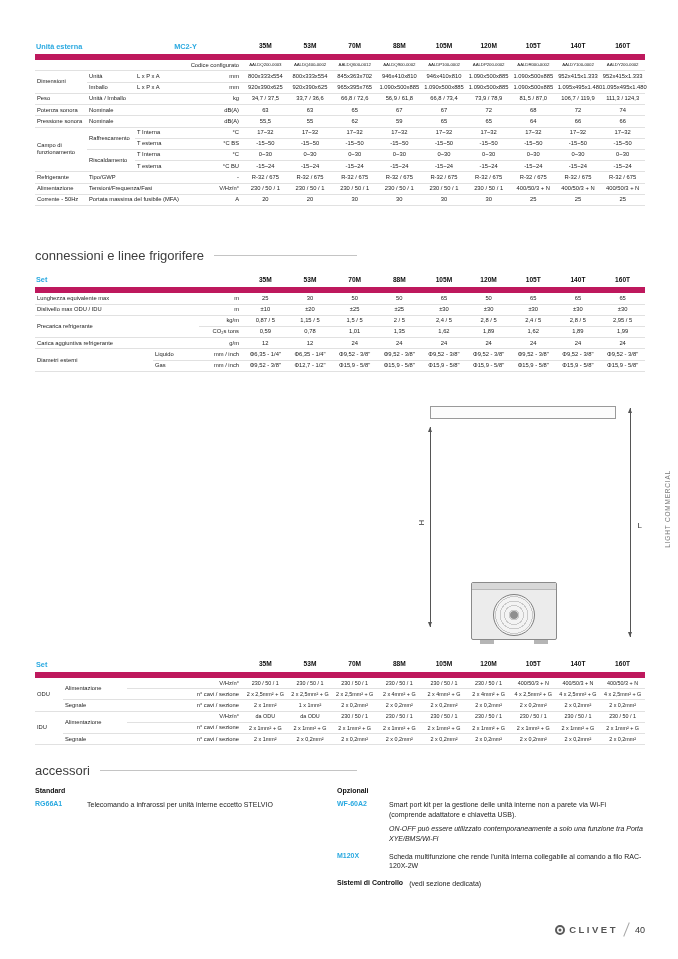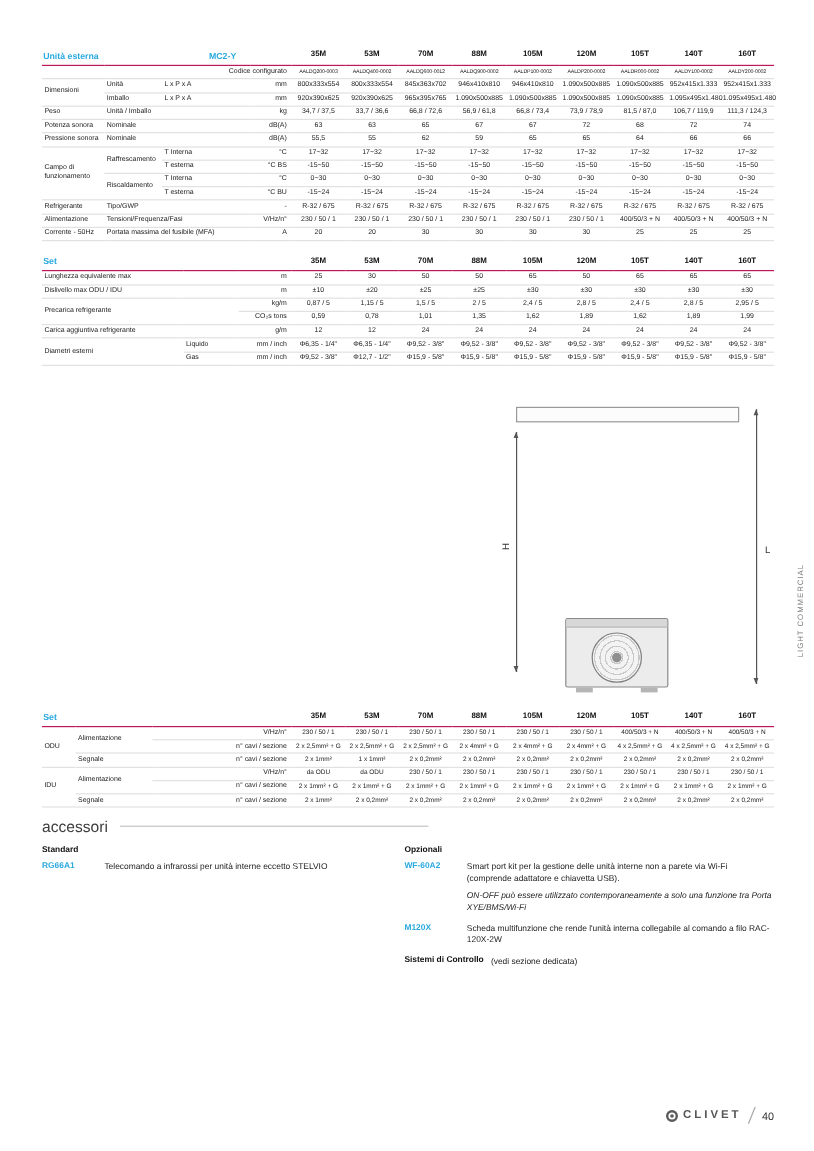--- a/index.html
+++ b/index.html
@@ -2,38 +2,38 @@
 <html><head>
 <meta charset="utf-8">
 <style>
   *{box-sizing:border-box;margin:0;padding:0}
   html,body{width:678px;height:959px;background:#ffffff;font-family:"Liberation Sans",sans-serif;color:#1c1c1c;overflow:hidden;position:relative}
   .content{padding:40px 33px 0 35px}
 
   
   table.tbl{width:100%;border-collapse:collapse;table-layout:fixed}
   .tbl th,.tbl td{border-bottom:1px solid #e1e1e1;padding:1.5px 2px;font-size:5.8px;line-height:1.25;vertical-align:middle;color:#222}
-  .tbl thead th{border-bottom:1px solid #be185d;padding:2px 1px 3px}
+  .tbl thead th{border-bottom:6px solid #be185d;padding:2px 1px 3px}
   .tbl th.col{font-size:6.6px;font-weight:bold;text-align:center;color:#101010}
   .tbl th.hleft{font-size:7.3px;font-weight:bold;text-align:left;color:#2aa9e0}
   .tbl th.hmodel{font-size:7.3px;font-weight:bold;color:#2aa9e0;padding-right:8px}
   .tbl td.group,.tbl td.sub,.tbl td.det{text-align:left}
   .tbl td.unit,.tbl td.rl{text-align:right;padding-right:4px}
   .tbl td.val{text-align:center;white-space:nowrap}
   .tbl td.code{font-size:4.4px;letter-spacing:-0.1px}
   .tbl.elec td.val{font-size:5.4px}
   .mt10{margin-top:10px}
 
   
   .section-head{display:flex;align-items:center;gap:10px;width:322px}
   .section-title{font-size:13px;color:#3d3d3d;white-space:nowrap}
   .section-rule{flex:1;height:1px;background:#c4c4c4}
   .sh-conn{margin-top:42px}
   .sh-elec{margin-top:16px}
-  .sh-acc{margin-top:8px}
+  .sh-acc{margin-top:18px}
 
   
   .diagram{position:relative;margin:34px 0 0 392px;width:206px;height:242px}
   .topview{position:absolute;left:3px;top:0;width:186px;height:13px;border:1px solid #9a9a9a;background:#fcfcfc}
   .dim{position:absolute;width:1px;background:#555}
   .dim::before,.dim::after{content:"";position:absolute;left:-2px;border-left:2.5px solid transparent;border-right:2.5px solid transparent}
   .dim::before{top:0;border-bottom:5px solid #555}
   .dim::after{bottom:0;border-top:5px solid #555}
   .dim-h{left:3px;top:21px;height:200px}
   .dim-l{right:2px;top:2px;height:229px}
@@ -272,20 +272,24 @@
           <td class="val">30</td>
           <td class="val">30</td>
           <td class="val">30</td>
           <td class="val">25</td>
           <td class="val">25</td>
           <td class="val">25</td>
         </tr>
       </tbody>
     </table>
 
+  <div class="section-head sh-conn">
+    <span class="section-title">connessioni e linee frigorifere</span>
+    <span class="section-rule"></span>
+  </div>
 
   <table class="tbl conn mt10">
     <colgroup>
         <col style="width:118px">
         <col style="width:46px">
         <col style="width:44px">
         <col span="9">
       </colgroup>
   <thead>
         <tr>

